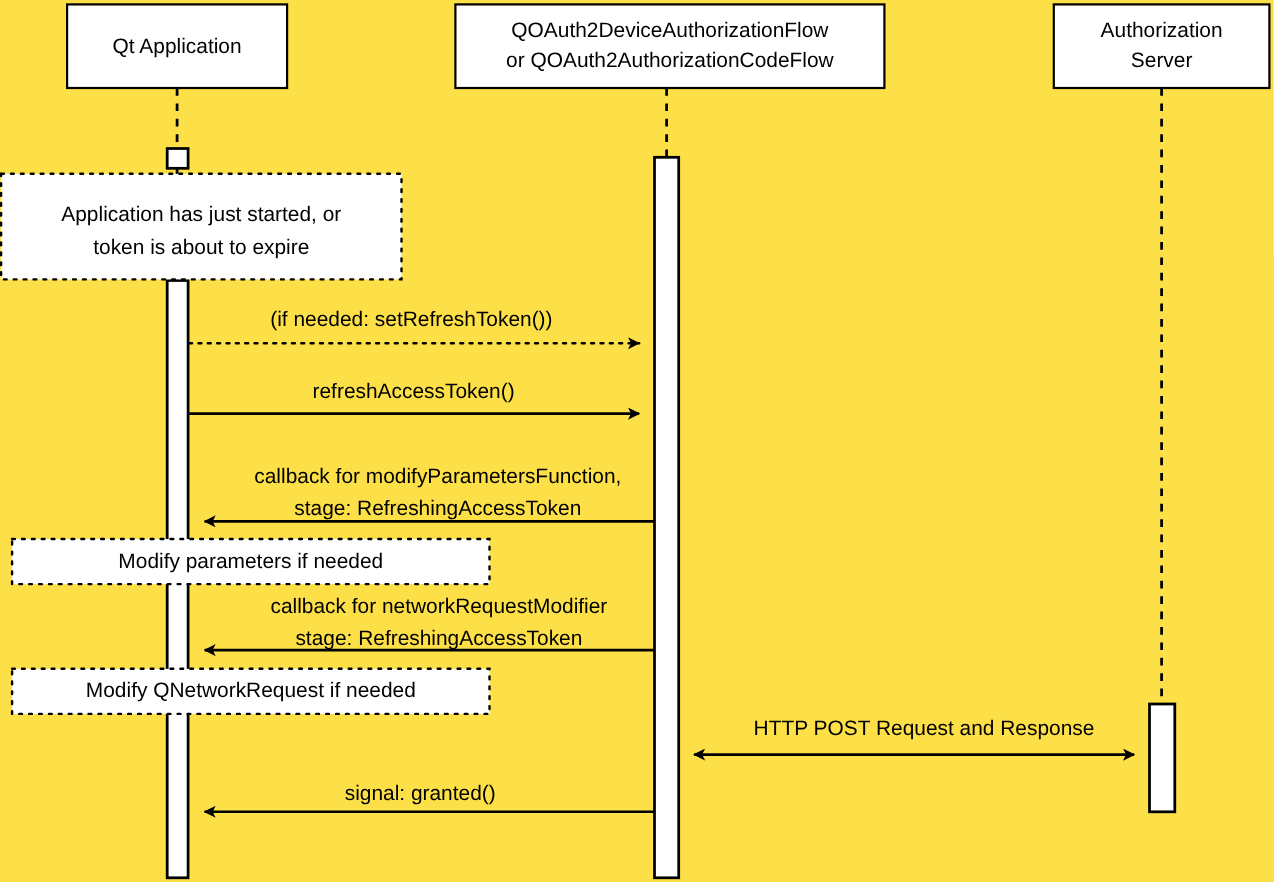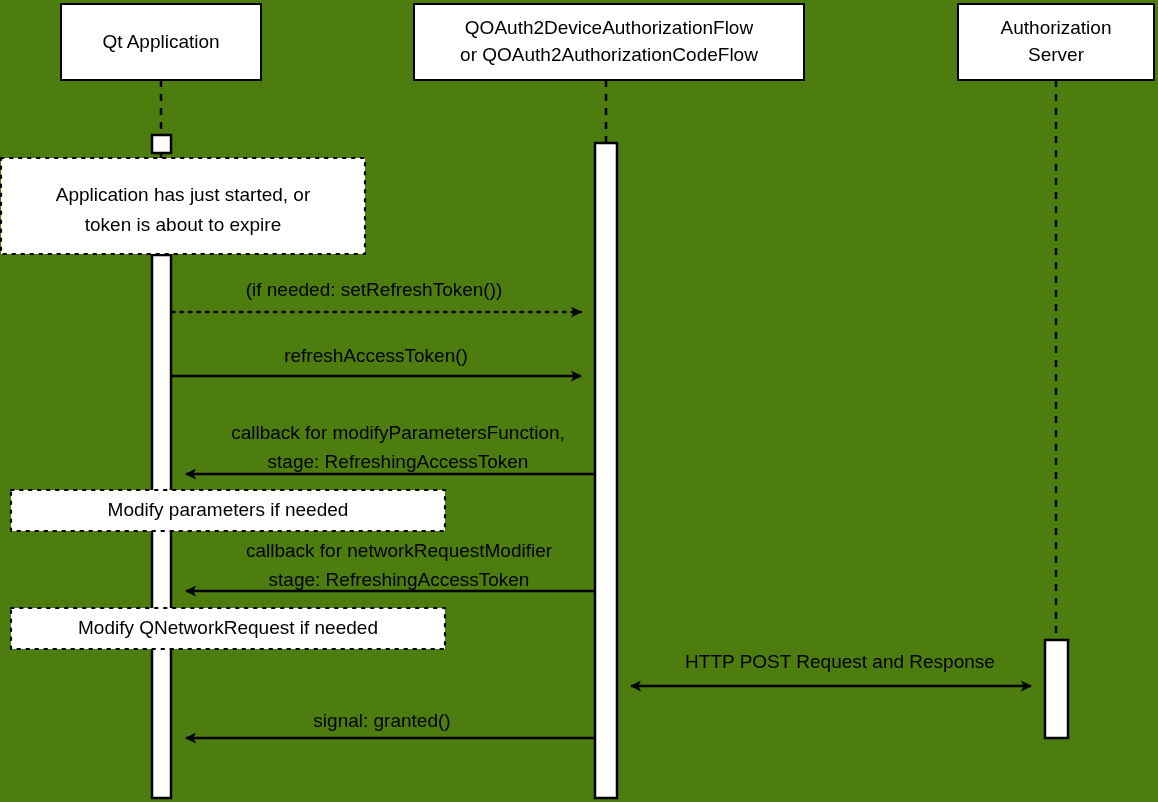--- a/index.html
+++ b/index.html
@@ -10,21 +10,21 @@
   body {
     width: 1158px;
     height: 802px;
     font-family: "Liberation Sans", sans-serif;
     overflow: hidden;
   }
   #diagram-root {
     position: relative;
     width: 1158px;
     height: 802px;
-    background: #4d7c0f;
+    background: #fde047;
   }
   svg#seq {
     display: block;
     width: 1158px;
     height: 802px;
   }
   .participant-box {
     fill: #ffffff;
     stroke: #000000;
     stroke-width: 2;

